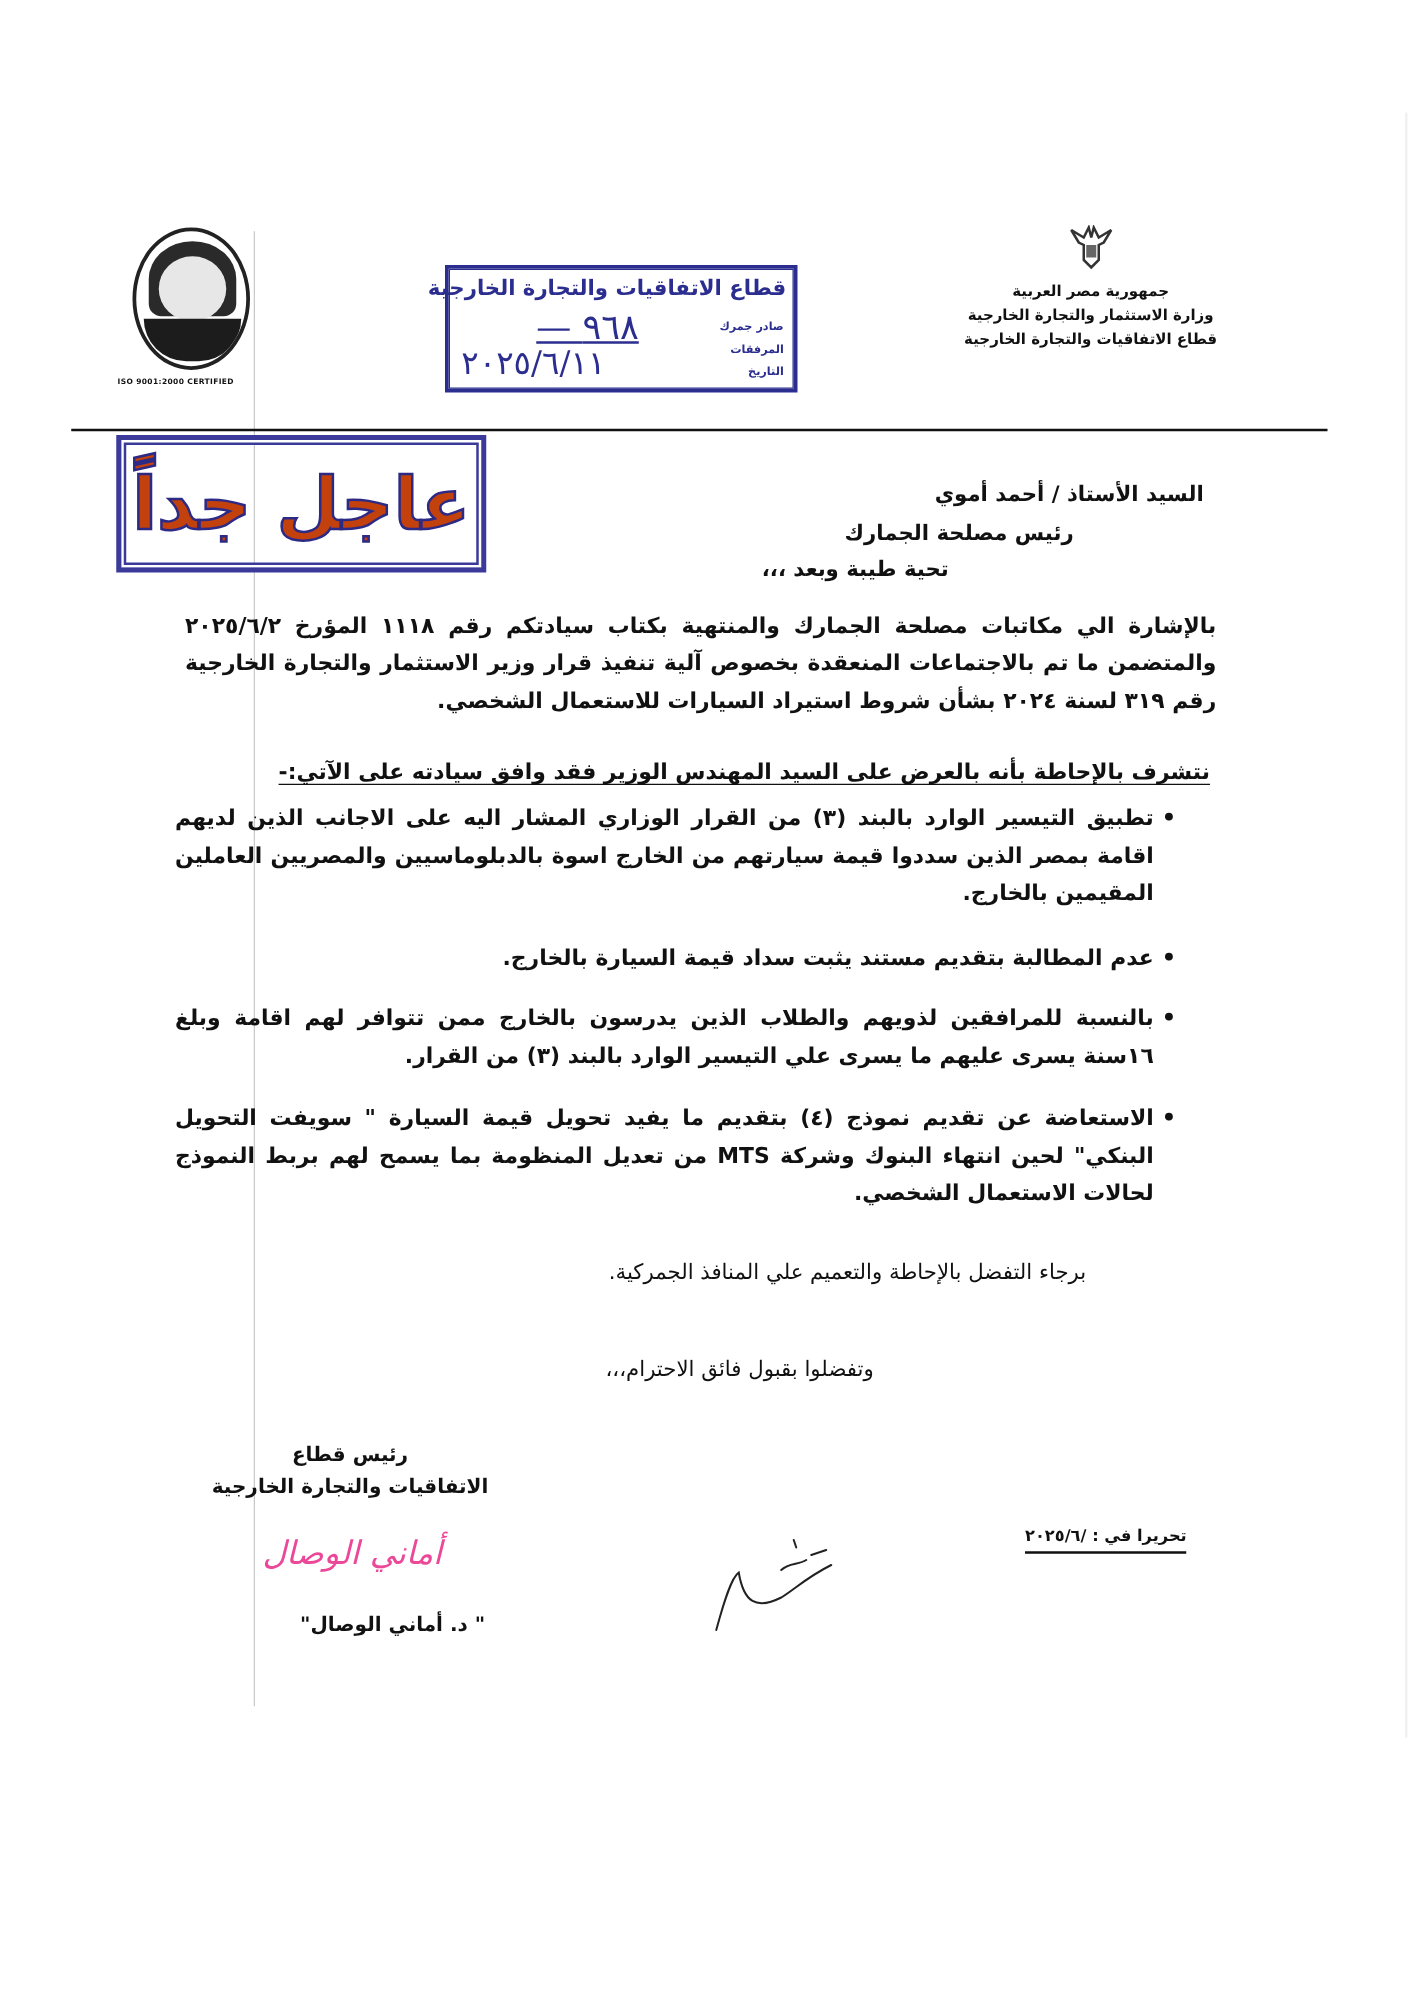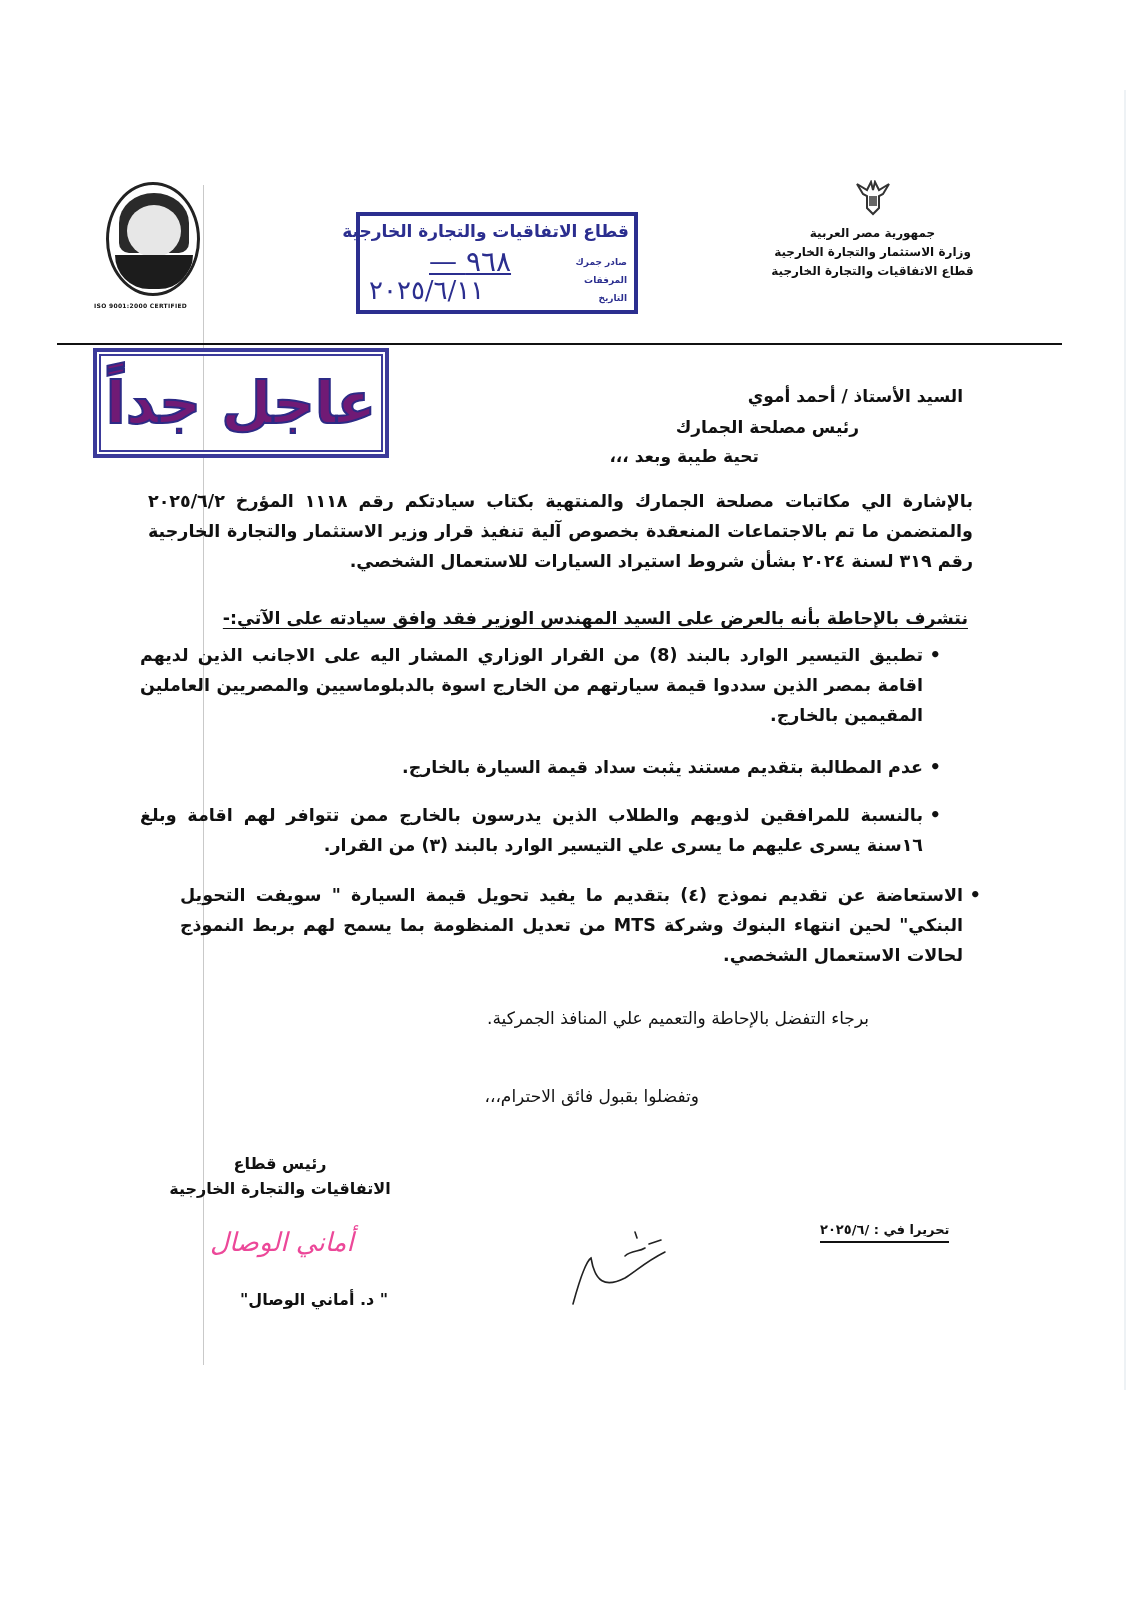--- a/index.html
+++ b/index.html
@@ -30,21 +30,21 @@
   .logo-face { position: absolute; left: 18px; top: 20px; width: 54px; height: 52px; border-radius: 50%; background: #e7e7e7; }
   .logo-band { position: absolute; left: 6px; top: 70px; width: 78px; height: 34px; background: #1c1c1c; border-radius: 0 0 40px 40px; }
   .logo-ats { position: absolute; left: 30px; top: 74px; color: #ddd; font-size: 13px; font-weight: bold; margin-top: 48px; }
   .logo-iso { position: absolute; left: -10px; top: 120px; font-size: 6px; font-weight: bold; white-space: nowrap; letter-spacing: 0.3px; }
 
   .rule { position: absolute; top: 343px; left: 57px; width: 1005px; height: 2px; background: #111; }
 
   
   .urgent { position: absolute; top: 348px; left: 93px; width: 288px; height: 102px; border: 4px solid #3b3a9a;
             box-shadow: inset 0 0 0 2px #fff, inset 0 0 0 4px #3b3a9a; display: flex; align-items: center; justify-content: center; }
-  .urgent span { font-size: 58px; font-weight: bold; color: #701a75; -webkit-text-stroke: 2px #2d2a86; direction: rtl; }
+  .urgent span { font-size: 58px; font-weight: bold; color: #c2410c; -webkit-text-stroke: 2px #2d2a86; direction: rtl; }
 
   
   .addr { position: absolute; direction: rtl; font-weight: bold; font-size: 17px; white-space: nowrap; }
 
   .para { position: absolute; left: 148px; width: 825px; direction: rtl; text-align: justify; font-weight: bold;
           font-size: 17.5px; line-height: 30px; text-align-last: right; }
   .intro-line { position: absolute; left: 200px; width: 768px; direction: rtl; font-weight: bold; font-size: 17.5px;
                 text-decoration: underline; text-underline-offset: 4px; white-space: nowrap; text-align: right; }
   .bullet { position: absolute; left: 140px; width: 783px; direction: rtl; font-weight: bold; font-size: 17.5px; line-height: 30px;
             padding-right: 18px; text-align: justify; text-align-last: right; }
@@ -104,24 +104,24 @@
 </div>
 
 <div class="addr" style="top:386px; right:168px;">السيد الأستاذ / أحمد أموي</div>
 <div class="addr" style="top:417px; right:272px;">رئيس مصلحة الجمارك</div>
 <div class="addr" style="top:446px; right:372px;">تحية طيبة وبعد ،،،</div>
 
 <div class="para" style="top:486px;">بالإشارة الي مكاتبات مصلحة الجمارك والمنتهية بكتاب سيادتكم رقم ١١١٨ المؤرخ ٢٠٢٥/٦/٢ والمتضمن ما تم بالاجتماعات المنعقدة بخصوص آلية تنفيذ قرار وزير الاستثمار والتجارة الخارجية رقم ٣١٩ لسنة ٢٠٢٤ بشأن شروط استيراد السيارات للاستعمال الشخصي.</div>
 
 <div class="intro-line" style="top:608px;">نتشرف بالإحاطة بأنه بالعرض على السيد المهندس الوزير فقد وافق سيادته على الآتي:-</div>
 
-<div class="bullet" style="top:640px;">تطبيق التيسير الوارد بالبند (8) من القرار الوزاري المشار اليه على الاجانب الذين لديهم اقامة بمصر الذين سددوا قيمة سيارتهم من الخارج اسوة بالدبلوماسيين والمصريين العاملين المقيمين بالخارج.</div>
+<div class="bullet" style="top:640px;">تطبيق التيسير الوارد بالبند (٣) من القرار الوزاري المشار اليه على الاجانب الذين لديهم اقامة بمصر الذين سددوا قيمة سيارتهم من الخارج اسوة بالدبلوماسيين والمصريين العاملين المقيمين بالخارج.</div>
 <div class="bullet" style="top:752px;">عدم المطالبة بتقديم مستند يثبت سداد قيمة السيارة بالخارج.</div>
 <div class="bullet" style="top:800px;">بالنسبة للمرافقين لذويهم والطلاب الذين يدرسون بالخارج ممن تتوافر لهم اقامة وبلغ ١٦سنة يسرى عليهم ما يسرى علي التيسير الوارد بالبند (٣) من القرار.</div>
-<div class="bullet" style="top:880px;margin-left:40px;">الاستعاضة عن تقديم نموذج (٤) بتقديم ما يفيد تحويل قيمة السيارة " سويفت التحويل البنكي" لحين انتهاء البنوك وشركة MTS من تعديل المنظومة بما يسمح لهم بربط النموذج لحالات الاستعمال الشخصي.</div>
+<div class="bullet" style="top:880px;">الاستعاضة عن تقديم نموذج (٤) بتقديم ما يفيد تحويل قيمة السيارة " سويفت التحويل البنكي" لحين انتهاء البنوك وشركة MTS من تعديل المنظومة بما يسمح لهم بربط النموذج لحالات الاستعمال الشخصي.</div>
 
 <div class="closing" style="top:1008px; right:262px;">برجاء التفضل بالإحاطة والتعميم علي المنافذ الجمركية.</div>
 <div class="closing" style="top:1086px; right:432px;">وتفضلوا بقبول فائق الاحترام،،،</div>
 
 <div class="sign-block">
   <div>رئيس قطاع</div>
   <div>الاتفاقيات والتجارة الخارجية</div>
 </div>
 <div class="sig-hand">أماني الوصال</div>
 <div class="sig-name">" د. أماني الوصال"</div>

